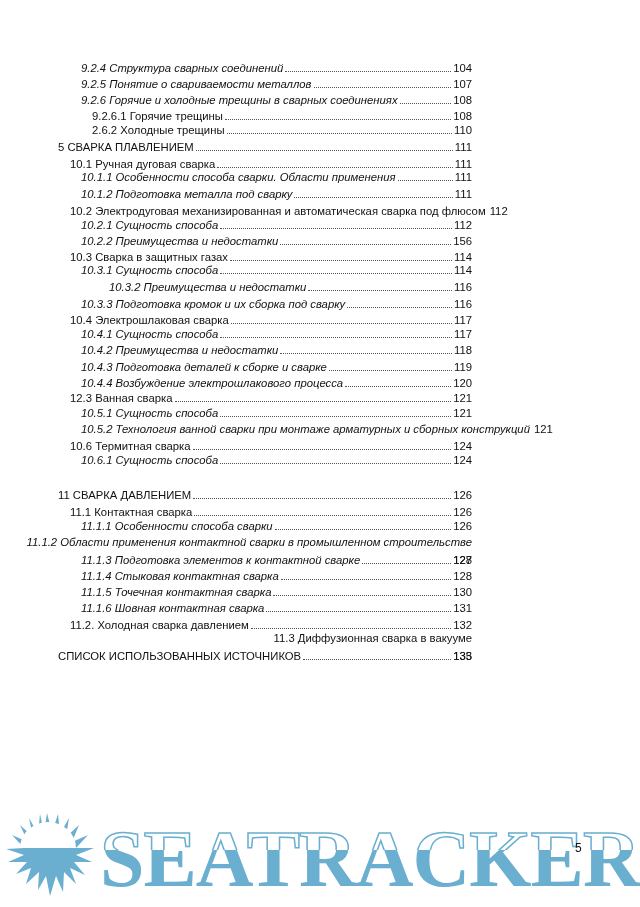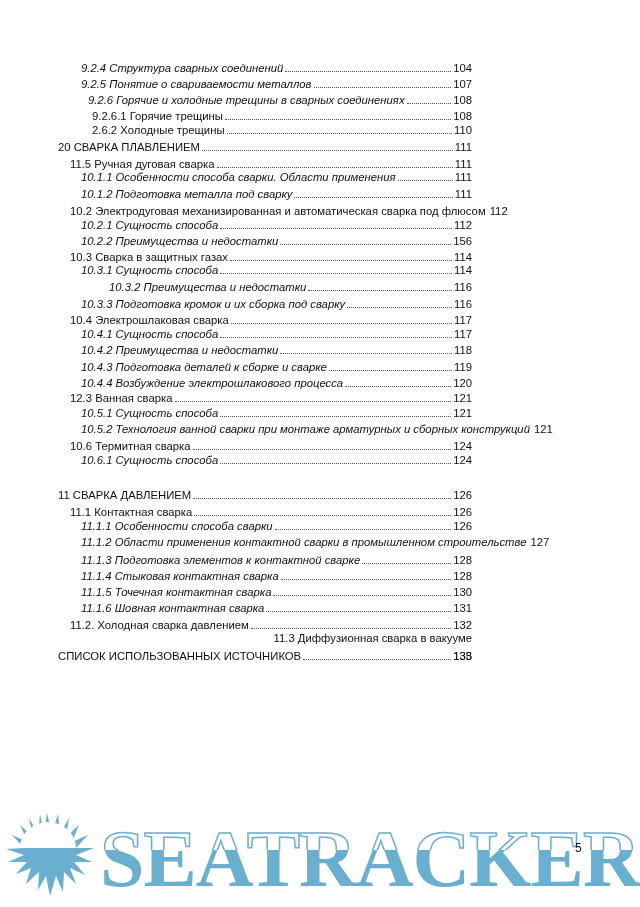--- a/index.html
+++ b/index.html
@@ -34,42 +34,42 @@
   <div class="row italic" style="left:81px; top:61px;">
       <span class="label">9.2.4 Структура сварных соединений</span>
       <span class="dots"></span>
       <span class="page">104</span>
     </div>
   <div class="row italic" style="left:81px; top:77px;">
       <span class="label">9.2.5 Понятие о свариваемости металлов</span>
       <span class="dots"></span>
       <span class="page">107</span>
     </div>
-  <div class="row italic" style="left:88px; top:93px;">
+  <div class="row italic" style="left:81px; top:93px;">
       <span class="label">9.2.6 Горячие и холодные трещины в сварных соединениях</span>
       <span class="dots"></span>
       <span class="page">108</span>
     </div>
   <div class="row" style="left:92px; top:109px;">
       <span class="label">9.2.6.1 Горячие трещины</span>
       <span class="dots"></span>
       <span class="page">108</span>
     </div>
   <div class="row" style="left:92px; top:123px;">
       <span class="label">2.6.2 Холодные трещины</span>
       <span class="dots"></span>
       <span class="page">110</span>
     </div>
   <div class="row" style="left:58px; top:140px;">
-      <span class="label">20 СВАРКА ПЛАВЛЕНИЕМ</span>
+      <span class="label">5 СВАРКА ПЛАВЛЕНИЕМ</span>
       <span class="dots"></span>
       <span class="page">111</span>
     </div>
   <div class="row" style="left:70px; top:157px;">
-      <span class="label">11.5 Ручная дуговая сварка</span>
+      <span class="label">10.1 Ручная дуговая сварка</span>
       <span class="dots"></span>
       <span class="page">111</span>
     </div>
   <div class="row italic" style="left:81px; top:170px;">
       <span class="label">10.1.1 Особенности способа сварки. Области применения</span>
       <span class="dots"></span>
       <span class="page">111</span>
     </div>
   <div class="row italic" style="left:81px; top:187px;">
       <span class="label">10.1.2 Подготовка металла под сварку</span>
@@ -169,21 +169,21 @@
   <div class="row" style="left:70px; top:505px;">
       <span class="label">11.1 Контактная сварка</span>
       <span class="dots"></span>
       <span class="page">126</span>
     </div>
   <div class="row italic" style="left:81px; top:519px;">
       <span class="label">11.1.1 Особенности способа сварки</span>
       <span class="dots"></span>
       <span class="page">126</span>
     </div>
-  <div class="row italic" style="left:81px; top:535px;">
+  <div class="row italic" style="left:81px; top:535px;flex-direction:column;">
       <span class="label">11.1.2 Области применения контактной сварки в  промышленном строительстве</span>
       <span class="dots"></span>
       <span class="page">127</span>
     </div>
   <div class="row italic" style="left:81px; top:553px;">
       <span class="label">11.1.3 Подготовка элементов к контактной сварке</span>
       <span class="dots"></span>
       <span class="page">128</span>
     </div>
   <div class="row italic" style="left:81px; top:569px;">

